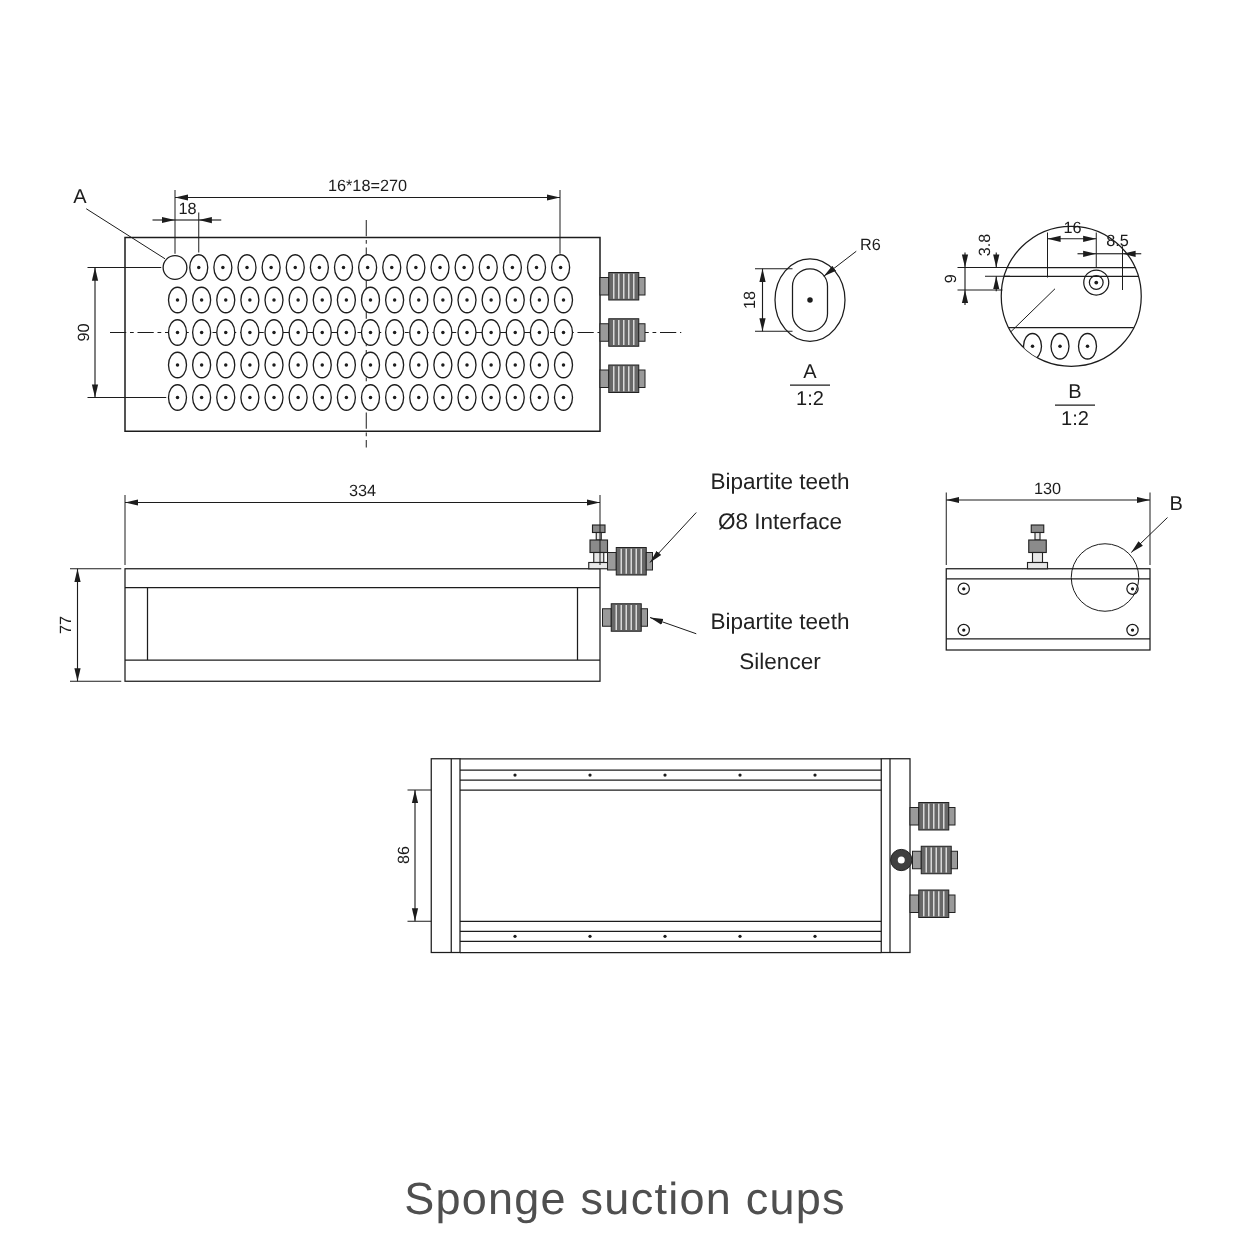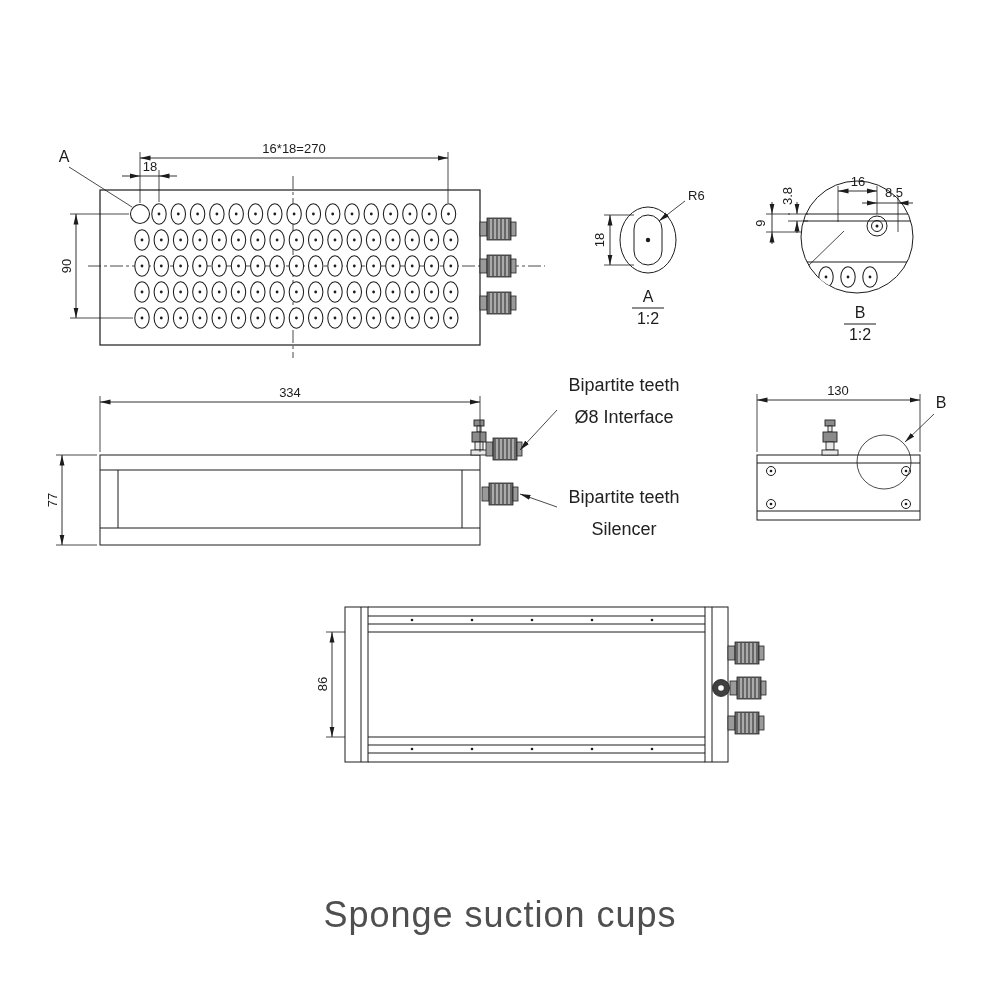--- a/index.html
+++ b/index.html
@@ -19,21 +19,21 @@
   .part        { fill:#e8e8e8; stroke:#222; stroke-width:0.9; }
   .part-dark   { fill:#8b8b8b; stroke:#222; stroke-width:0.9; }
   .knob        { fill:#3f3f3f; stroke:#222; stroke-width:0.8; }
 
   text { font-family:"Liberation Sans", sans-serif; fill:#1c1c1c; }
   .dimtxt  { font-size:13px; }
   .lbltxt  { font-size:16px; }
   .calltxt { font-size:18px; fill:#222222; }
 
   .title {
-    position:absolute; top:894px; left:0; width:1000px;
+    position:absolute; top:938px; left:0; width:1000px;
     text-align:center; font-family:"Liberation Sans", sans-serif;
     font-size:36px; color:#4f4f4f; letter-spacing:1px;
   }
 </style>
 </head>
 <body>
 
 <div class="canvas">
 
 <svg width="1000" height="1000" viewBox="0 0 1000 1000">

